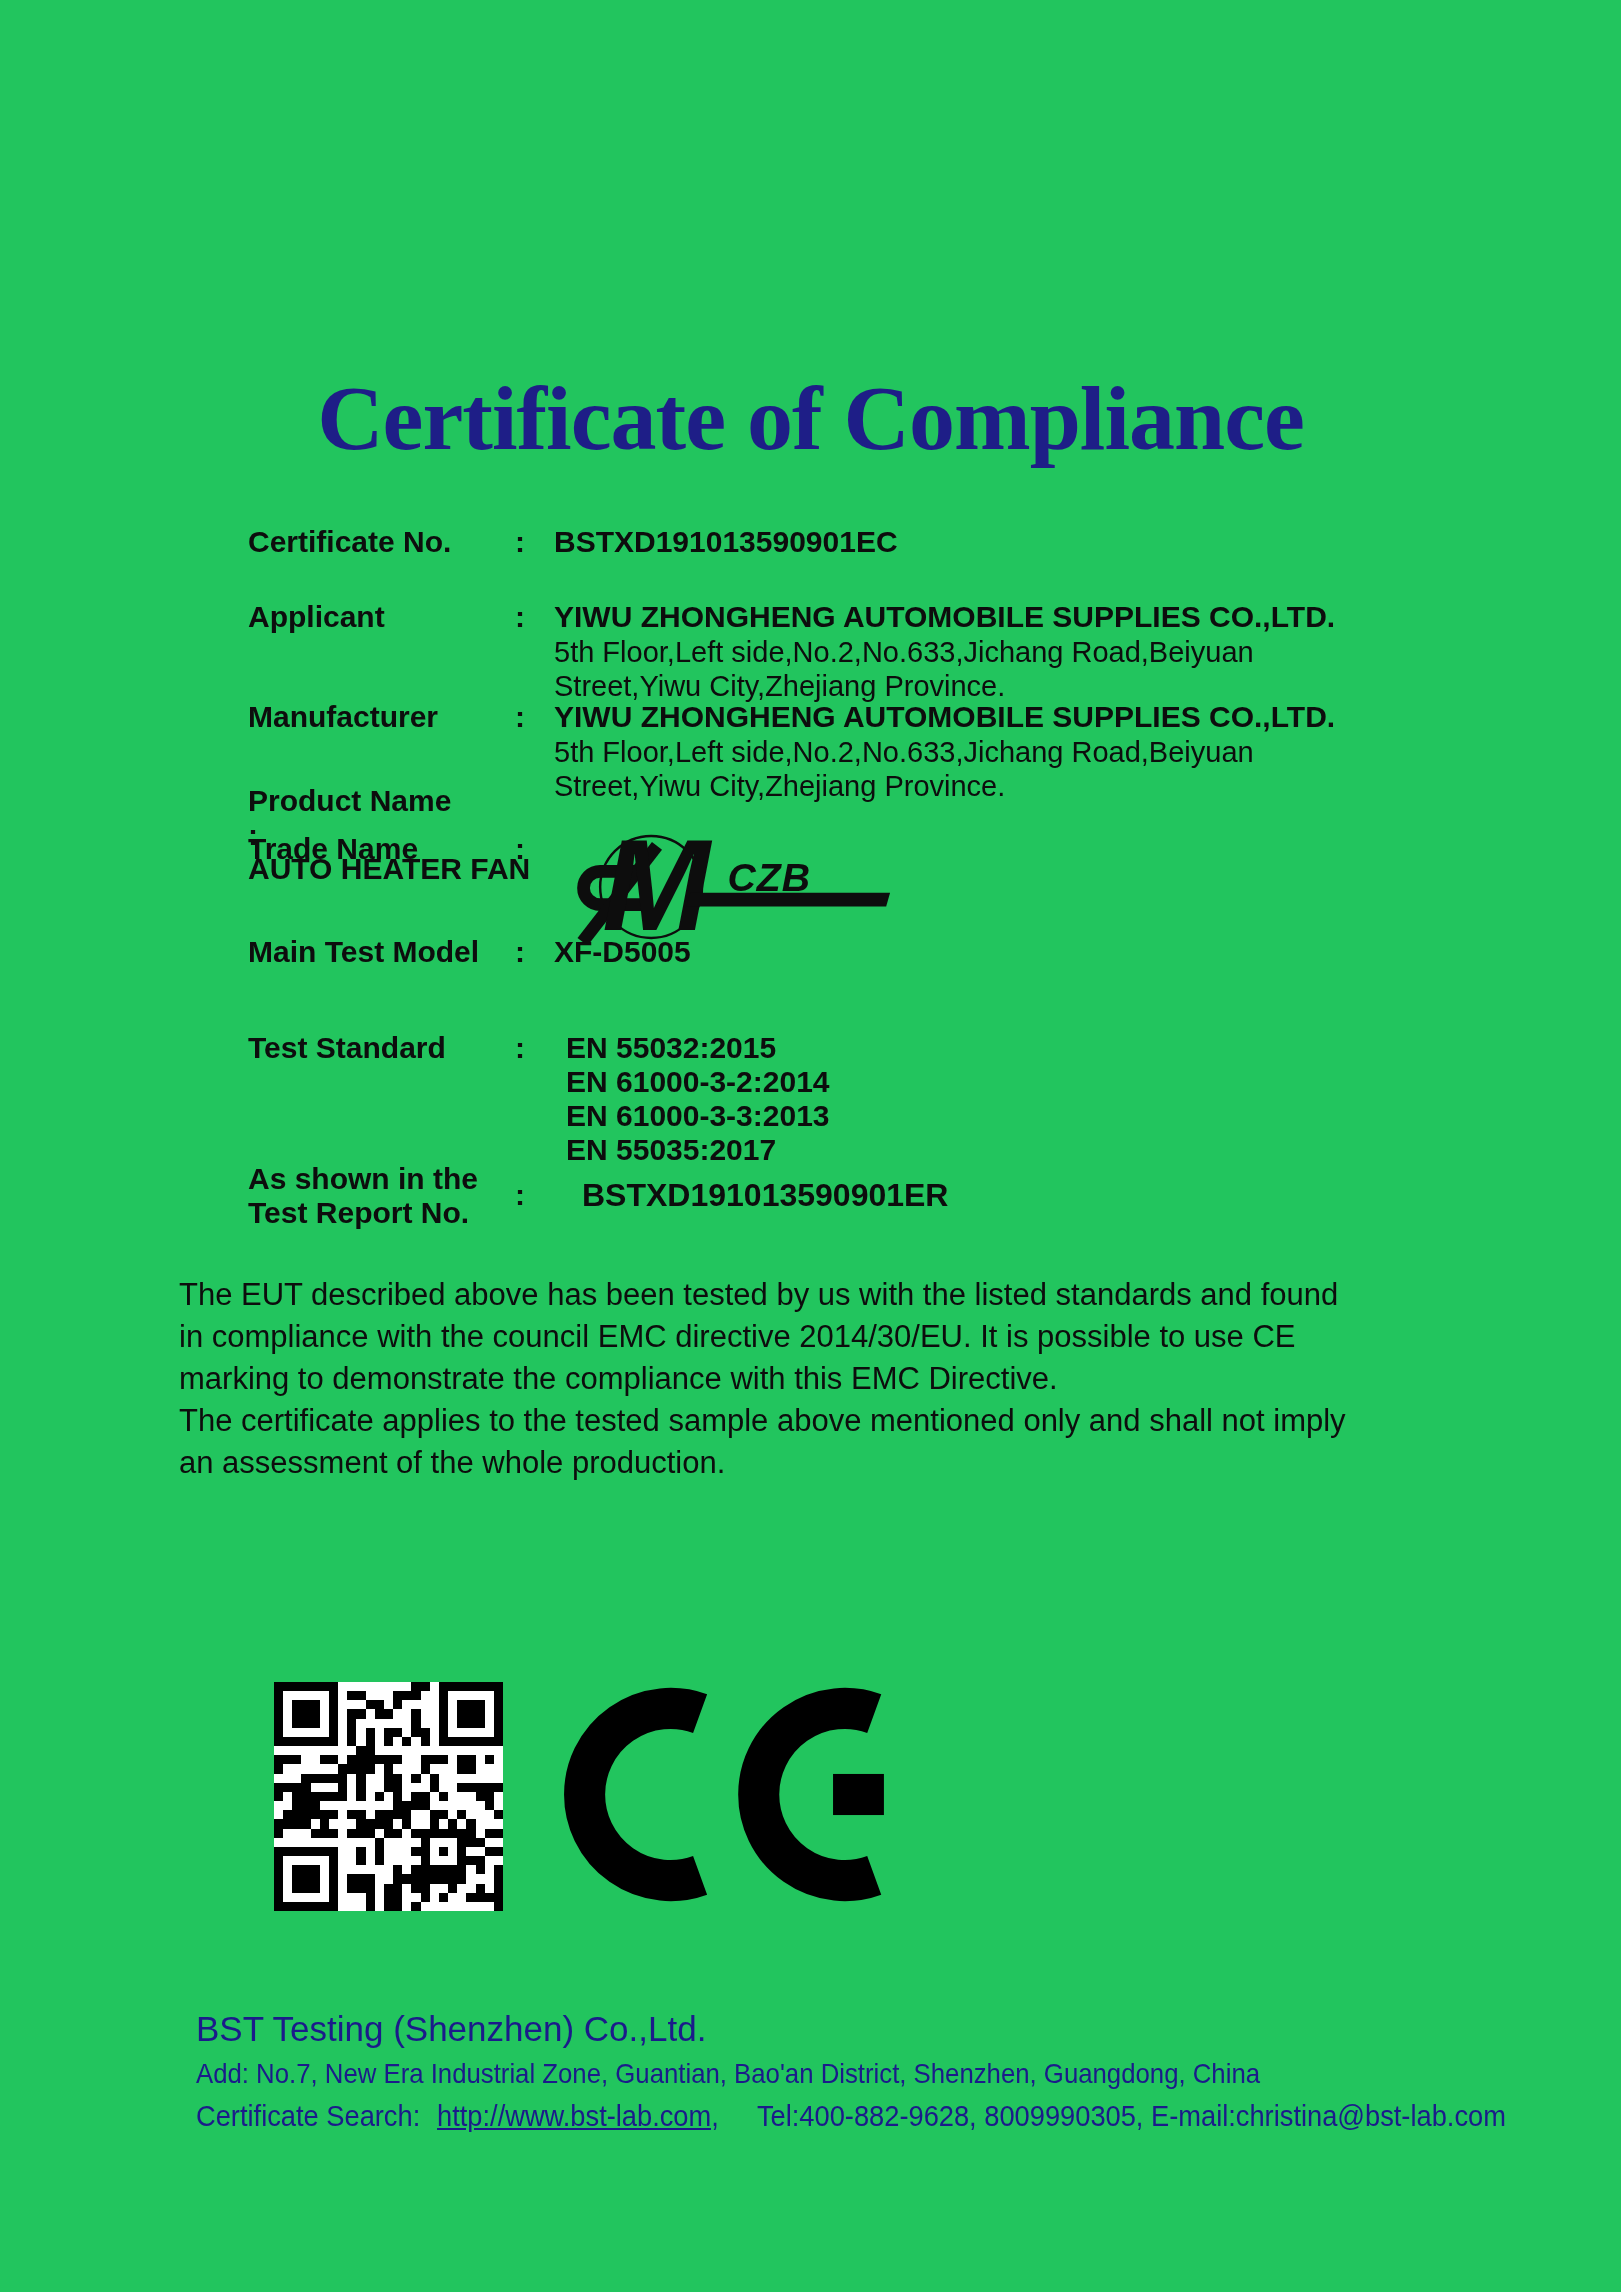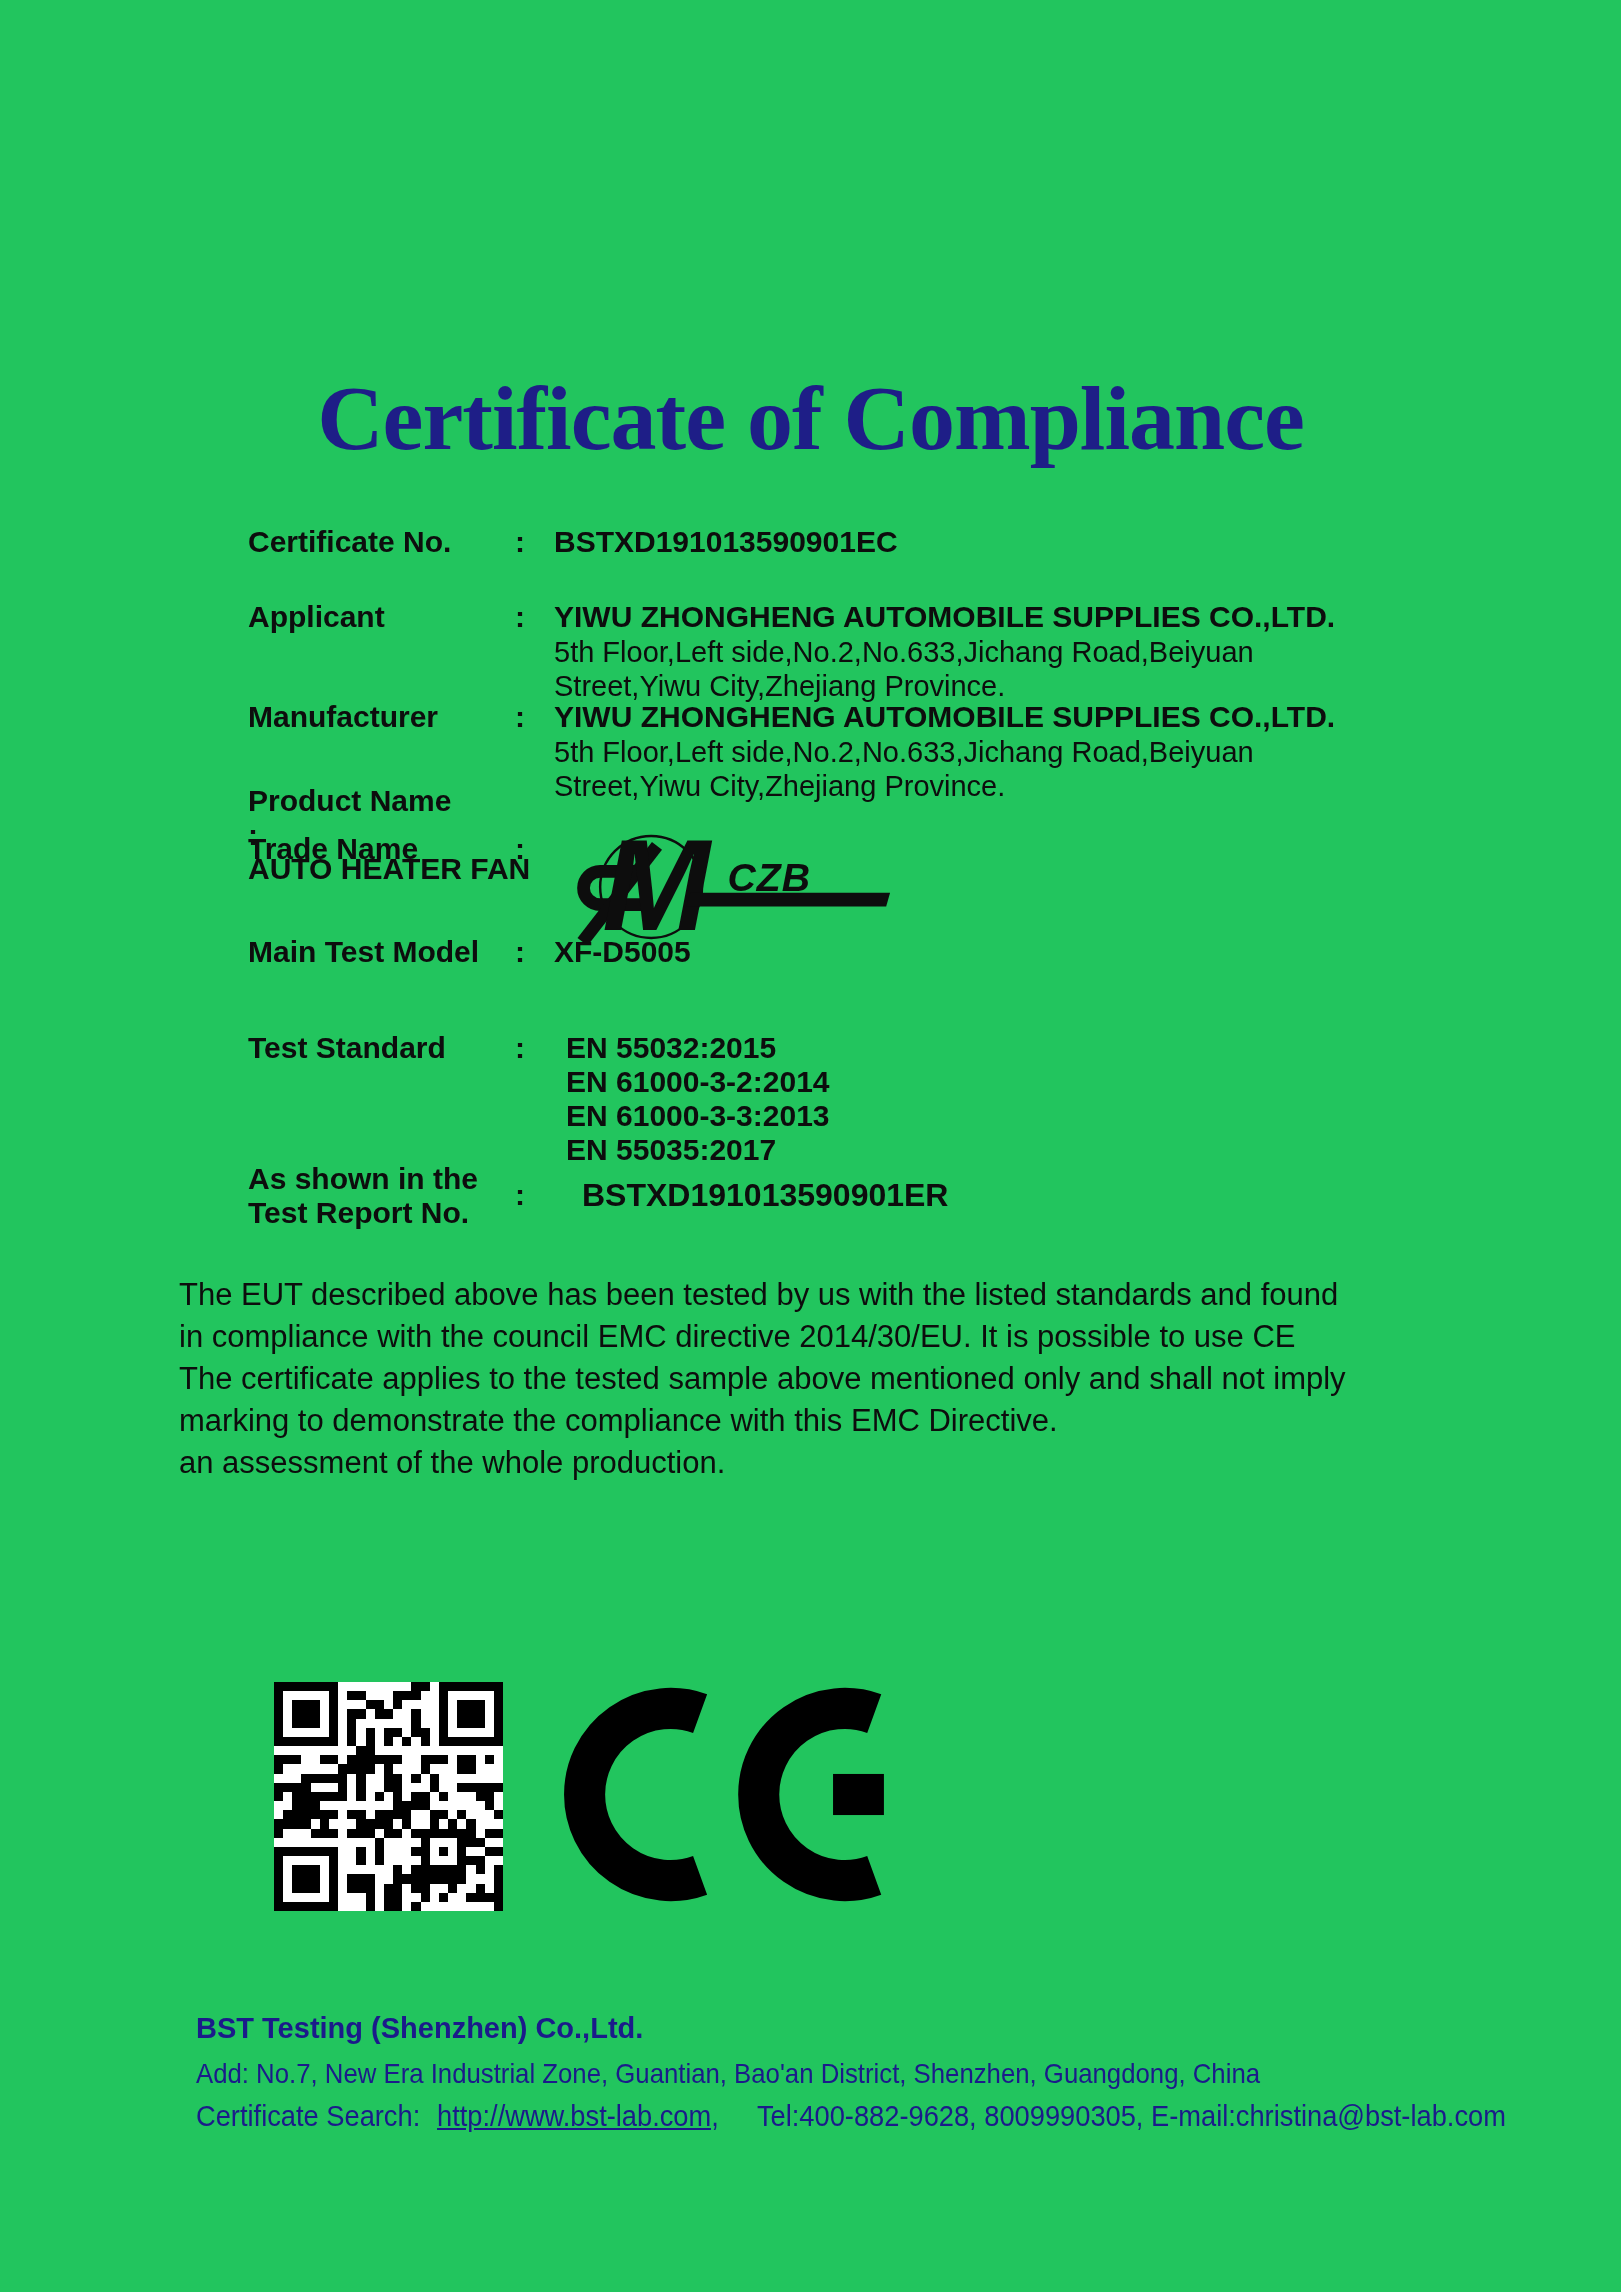--- a/index.html
+++ b/index.html
@@ -34,21 +34,21 @@
   
   .ce{position:absolute;left:561px;top:1682px;}
   
   .brandlogo{position:absolute;left:561px;top:828px;}
   
   .sig{position:absolute;left:990px;top:1749px;width:272px;text-align:center;}
   .sig-line{border-top:2.9px dotted #2a2a2a;height:0;margin-bottom:13.7px;}
   .sig div.txt{font-weight:700;font-size:30px;line-height:43px;}
   
   .footer{position:absolute;left:196px;top:2009px;color:var(--navy,#1b1b8a);}
-  .f-company{font-weight:700;font-size:29px;line-height:39px;white-space:nowrap;}
+  .f-company{font-weight:400;font-size:35px;line-height:39px;white-space:nowrap;}
   .f-address{margin-top:9.8px;font-size:27.4px;line-height:31px;white-space:nowrap;
              transform:scaleX(0.94);transform-origin:left center;}
   .f-search{margin-top:10.8px;font-size:29px;line-height:33px;white-space:nowrap;
             transform:scaleX(0.94);transform-origin:left center;}
   .f-search .url{text-decoration:underline;margin:0 33px 0 9.8px;cursor:pointer;}
 </style>
 </head>
 <body>
 
 <div class="page">
@@ -128,22 +128,22 @@
     <path d="M 88 44 H 40 A 16 16 0 0 0 40 78 H 88" fill="none" stroke="#0d0d0d" stroke-width="13"></path>
     <line x1="22" y1="116" x2="98" y2="18" stroke="#0d0d0d" stroke-width="13"></line>
     <text x="42" y="104" font-family="Liberation Sans, sans-serif" font-size="132" font-weight="bold" font-style="italic" fill="#0d0d0d">M</text>
     <text x="170" y="64" font-family="Liberation Sans, sans-serif" font-size="40" font-weight="bold" font-style="italic" letter-spacing="1" fill="#0d0d0d">CZB</text>
     <polygon points="128,80 332,80 336,66 132,66" fill="#0d0d0d"></polygon>
   </svg>
 
   <div class="paragraph">
     <div class="pline">The EUT described above has been tested by us with the listed standards and found</div>
     <div class="pline">in compliance with the council EMC directive 2014/30/EU. It is possible to use CE</div>
+    <div class="pline">marking to demonstrate the compliance with this EMC Directive.</div>
     <div class="pline">The certificate applies to the tested sample above mentioned only and shall not imply</div>
-    <div class="pline">marking to demonstrate the compliance with this EMC Directive.</div>
     <div class="pline">an assessment of the whole production.</div>
   </div>
 
   <div class="qr">
     <svg id="qr-svg" viewBox="0 0 25 25">
         <rect x="0" y="0" width="25" height="25" fill="#fff"></rect>
         <rect x="15" y="0" width="1" height="1" fill="#000"></rect>
         <rect x="16" y="0" width="1" height="1" fill="#000"></rect>
         <rect x="8" y="1" width="1" height="1" fill="#000"></rect>
         <rect x="9" y="1" width="1" height="1" fill="#000"></rect>

